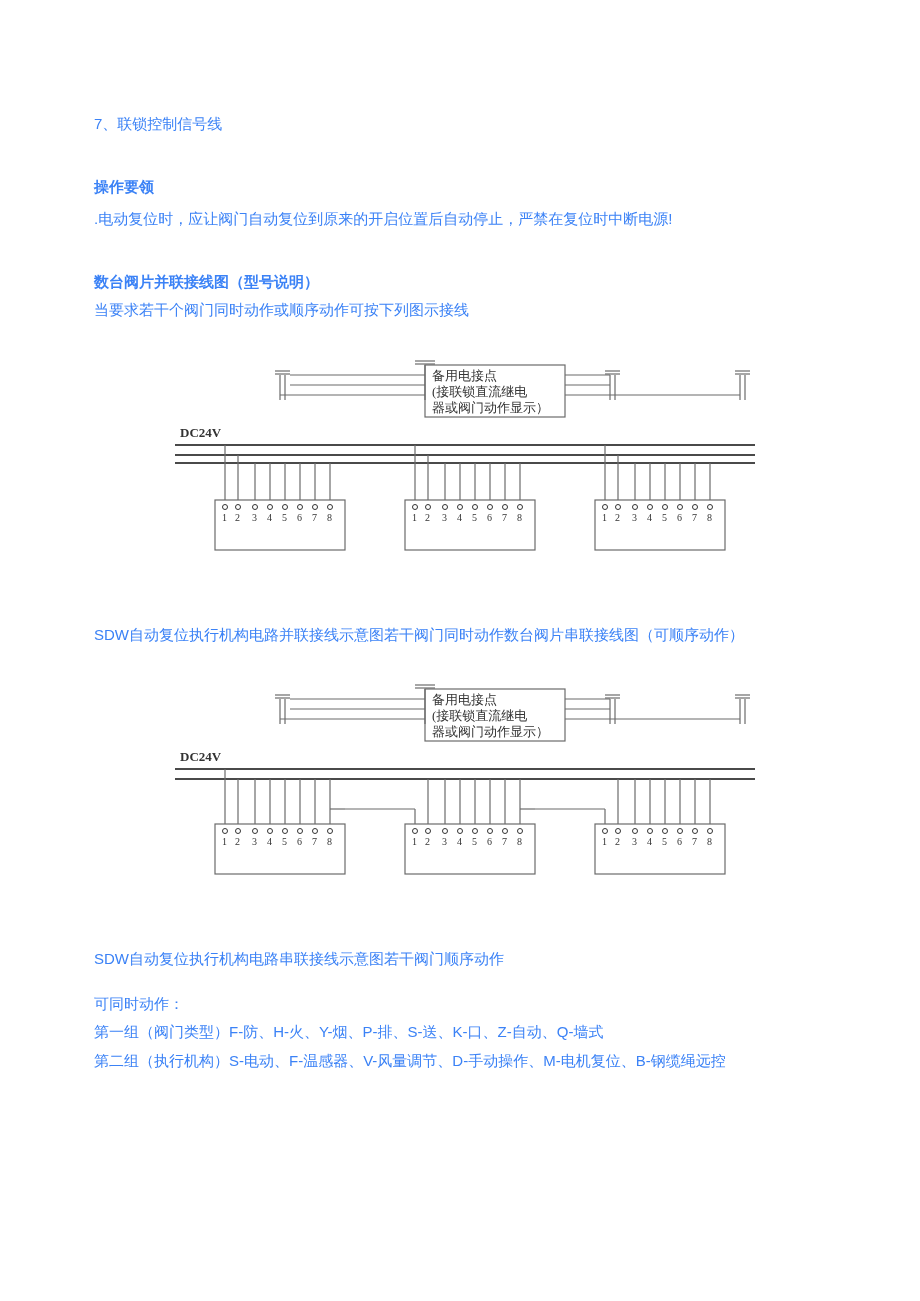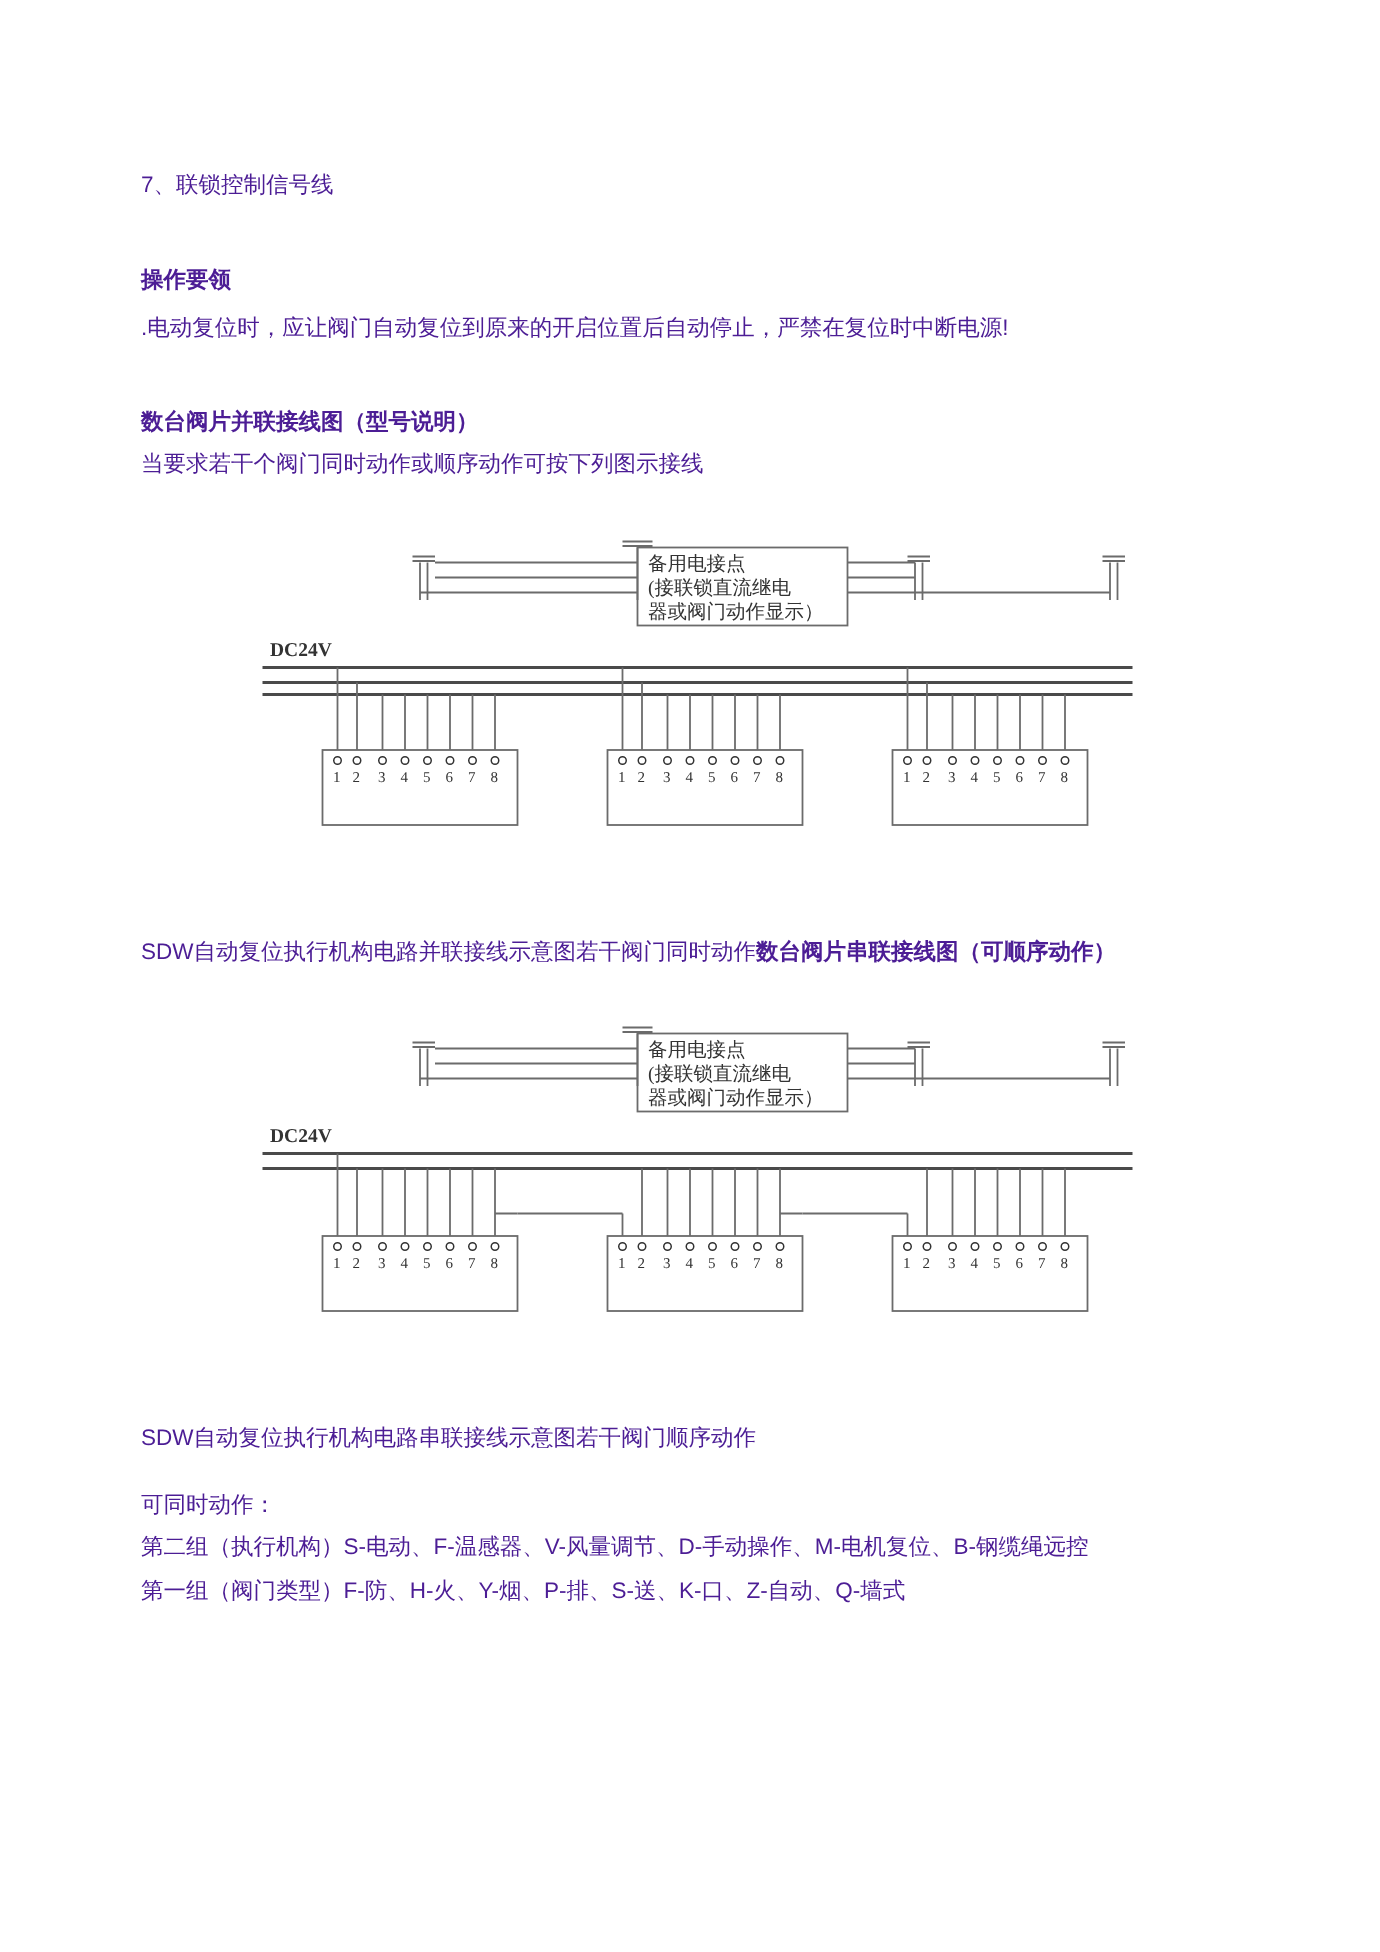--- a/index.html
+++ b/index.html
@@ -4,25 +4,25 @@
 <style>
   html, body {
     margin: 0;
     padding: 0;
     background: #ffffff;
     width: 920px;
   }
   .page {
     padding: 110px 94px 60px 94px;
     font-family: "Microsoft YaHei", "PingFang SC", "Heiti SC", sans-serif;
-    color: #4c1d95;
+    color: #3b82f6;
     font-size: 15px;
     line-height: 1.9;
   }
-  .bold { font-weight: 700; text-align: center; }
+  .bold { font-weight: 400; text-align: center; }
   .section-title {
     font-weight: 700;
     margin-top: 18px;
     font-family: Liberation Serif, serif;
   }
   p { margin: 0; }
   .indent-item { padding-left: 22px; }
   .diagram {
     display: block;
     margin: 30px auto 10px auto;
@@ -324,16 +324,16 @@
     </g>
   </svg>
 
   <div class="gap-lg"></div>
 
   <p>SDW自动复位执行机构电路串联接线示意图若干阀门顺序动作</p>
 
   <div class="gap-md"></div>
 
   <p>可同时动作：</p>
+  <p>第一组（阀门类型）F-防、H-火、Y-烟、P-排、S-送、K-口、Z-自动、Q-墙式</p>
   <p>第二组（执行机构）S-电动、F-温感器、V-风量调节、D-手动操作、M-电机复位、B-钢缆绳远控</p>
-  <p>第一组（阀门类型）F-防、H-火、Y-烟、P-排、S-送、K-口、Z-自动、Q-墙式</p>
 
 </div>
 
 </body></html>

